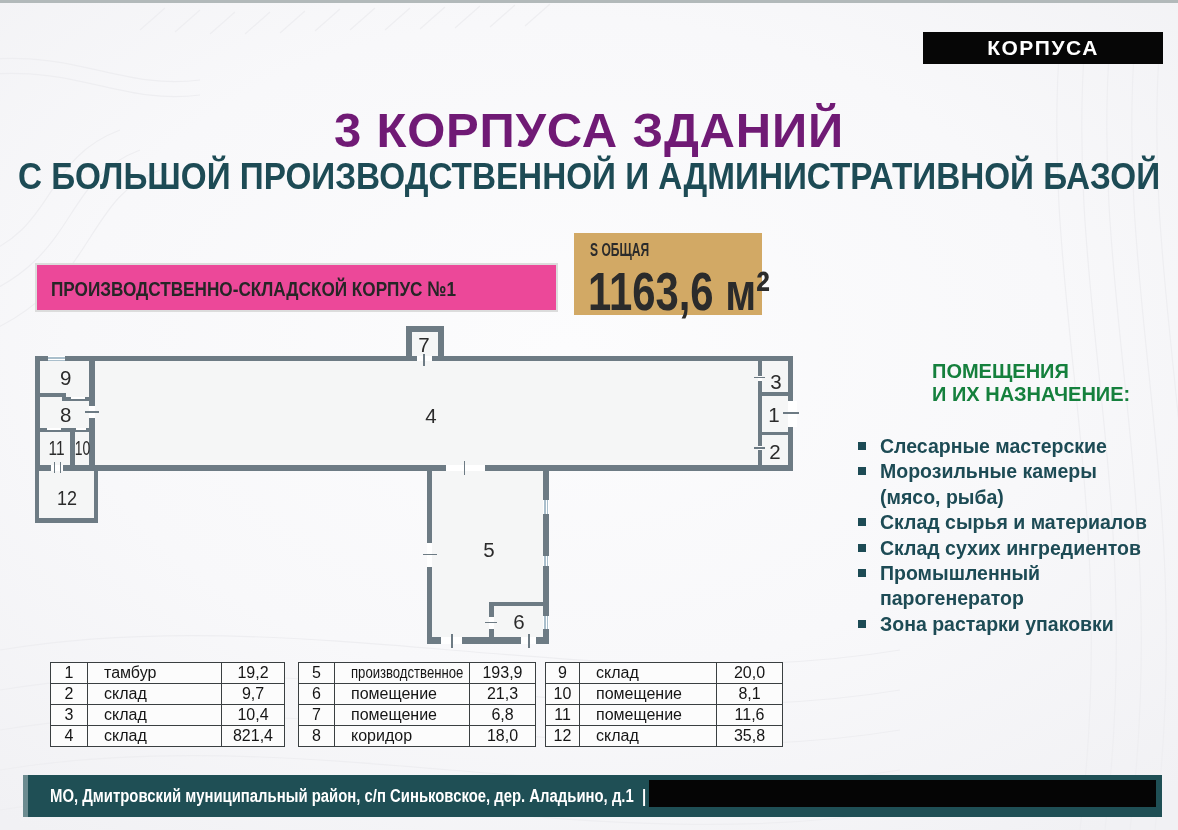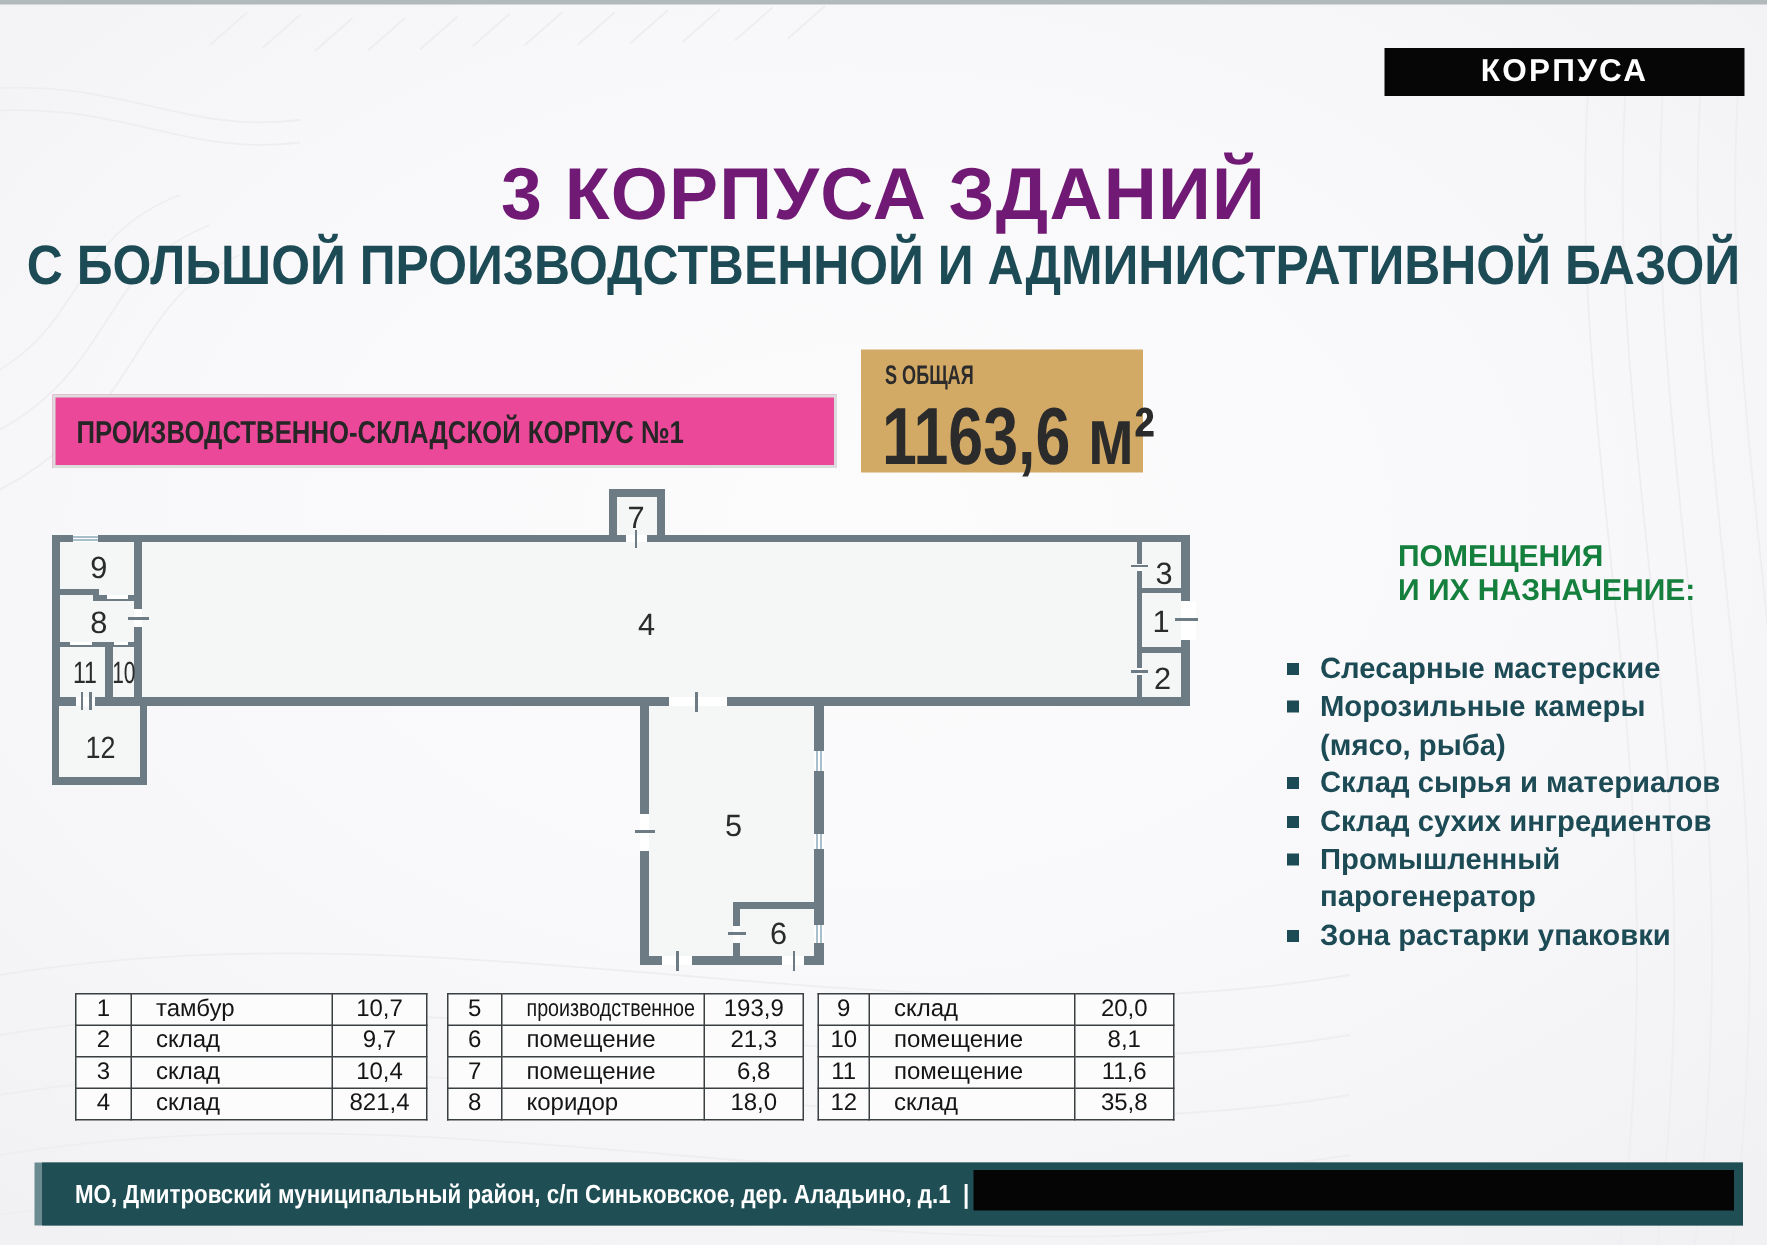--- a/index.html
+++ b/index.html
@@ -225,21 +225,21 @@
   table.fp td.num{text-align:center;}
   table.fp td.nm{padding-left:16px;}
   table.fp td.ar{text-align:center;}
 </style>
 
 <table class="fp" style="left:50px;top:662px;width:235px;">
   <tbody>
       <tr>
         <td class="num" style="width:36px;">1</td>
         <td class="nm">тамбур</td>
-        <td class="ar" style="width:62px;">10,7</td>
+        <td class="ar" style="width:62px;">19,2</td>
       </tr>
   <tr>
         <td class="num">2</td>
         <td class="nm">склад</td>
         <td class="ar">9,7</td>
       </tr>
   <tr>
         <td class="num">3</td>
         <td class="nm">склад</td>
         <td class="ar">10,4</td>

